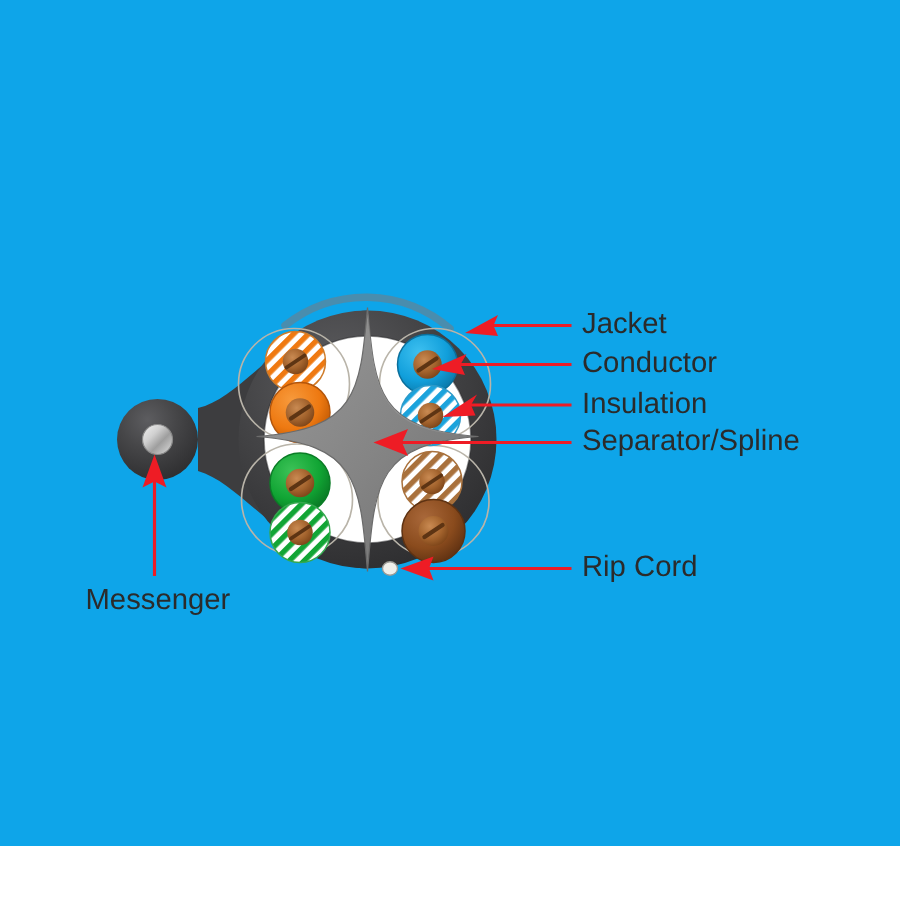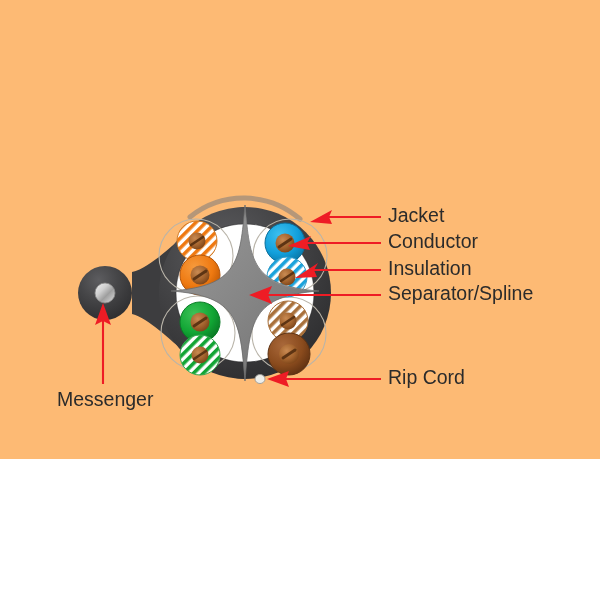--- a/index.html
+++ b/index.html
@@ -9,22 +9,22 @@
   }
   body {
     width: 600px;
     height: 600px;
     font-family: "Liberation Sans", sans-serif;
     overflow: hidden;
   }
   #diagram-root {
     position: relative;
     width: 600px;
-    height: 459px;
-    background: #fdba74;
+    height: 564px;
+    background: #0ea5e9;
   }
   svg.figure {
     display: block;
     width: 600px;
     height: 600px;
   }
   text.label {
     font-family: "Liberation Sans", sans-serif;
     font-size: 19.5px;
     fill: #2b2b2b;

